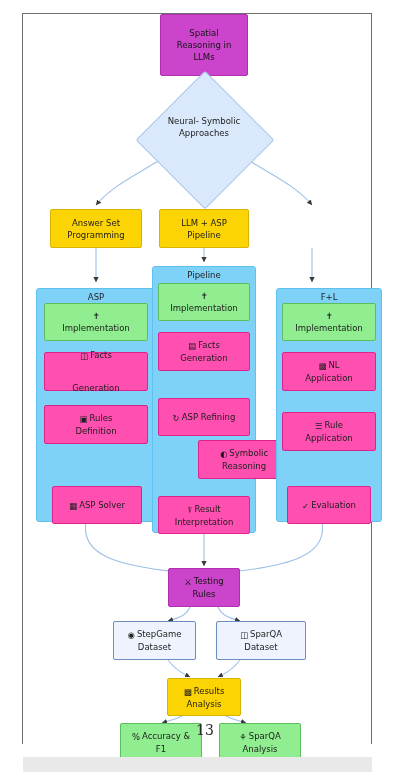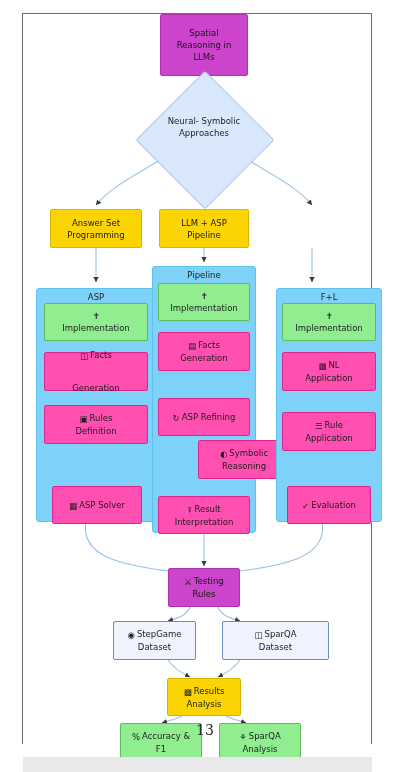--- a/index.html
+++ b/index.html
@@ -257,21 +257,21 @@
   <div class="node n-purple" style="left:168px;top:568px;width:72px;height:39px;">
     <span class="ln"><span class="ic">⚔</span><span>Testing</span></span>
     <span class="ln">Rules</span>
   </div>
 
   <div class="node n-lightblue" style="left:113px;top:621px;width:83px;height:39px;">
     <span class="ln"><span class="ic">◉</span><span>StepGame</span></span>
     <span class="ln">Dataset</span>
   </div>
 
-  <div class="node n-lightblue" style="left:222px;top:621px;width:107px;height:39px;">
+  <div class="node n-lightblue" style="left:216px;top:621px;width:90px;height:39px;">
     <span class="ln"><span class="ic">◫</span><span>SparQA</span></span>
     <span class="ln">Dataset</span>
   </div>
 
   <div class="node n-orange" style="left:167px;top:678px;width:74px;height:33px;">
     <span class="ln"><span class="ic">▩</span><span>Results</span></span>
     <span class="ln">Analysis</span>
   </div>
 
   <div class="node n-green" style="left:120px;top:723px;width:82px;height:39px;">

